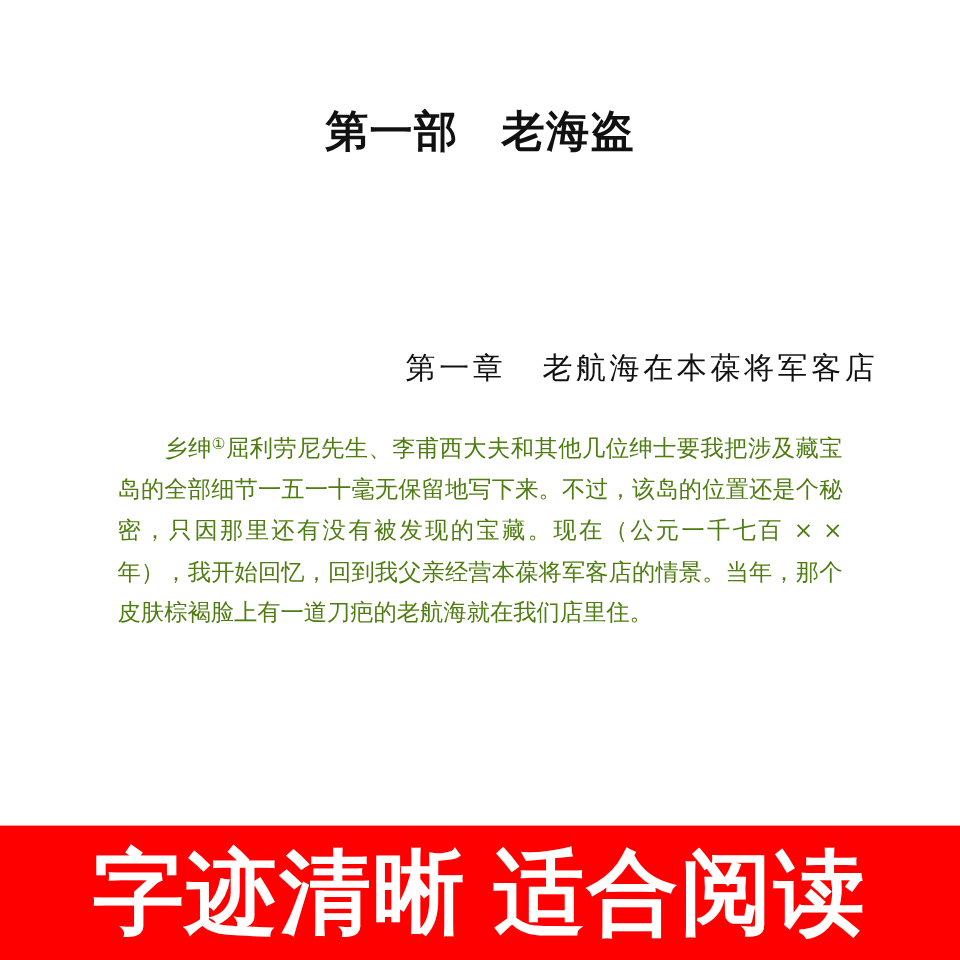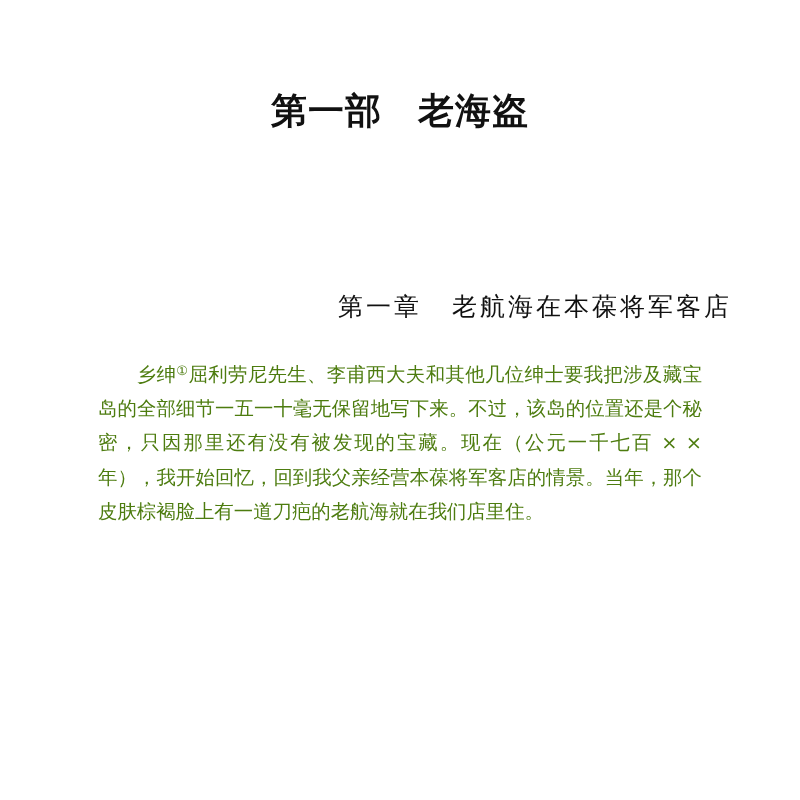--- a/index.html
+++ b/index.html
@@ -94,14 +94,19 @@
   </div>
 
   <div class="chapter-title">
     <span>第一章</span><span class="gap"></span><span>老航海在本葆将军客店</span>
   </div>
 
   <div class="body-text">
     <p><span>乡绅</span><span class="footnote-mark">①</span><span>屈利劳尼先生、李甫西大夫和其他几位绅士要我把涉及藏宝岛的全部细节一五一十毫无保留地写下来。不过，该岛的位置还是个秘密，只因那里还有没有被发现的宝藏。现在（公元一千七百 × ×年），我开始回忆，回到我父亲经营本葆将军客店的情景。当年，那个皮肤棕褐脸上有一道刀疤的老航海就在我们店里住。</span></p>
   </div>
 
+  <div class="banner">
+    <div class="banner-text">
+      <span>字迹清晰</span><span class="gap"></span><span>适合阅读</span>
+    </div>
+  </div>
 
 </div>
 
 </body></html>

